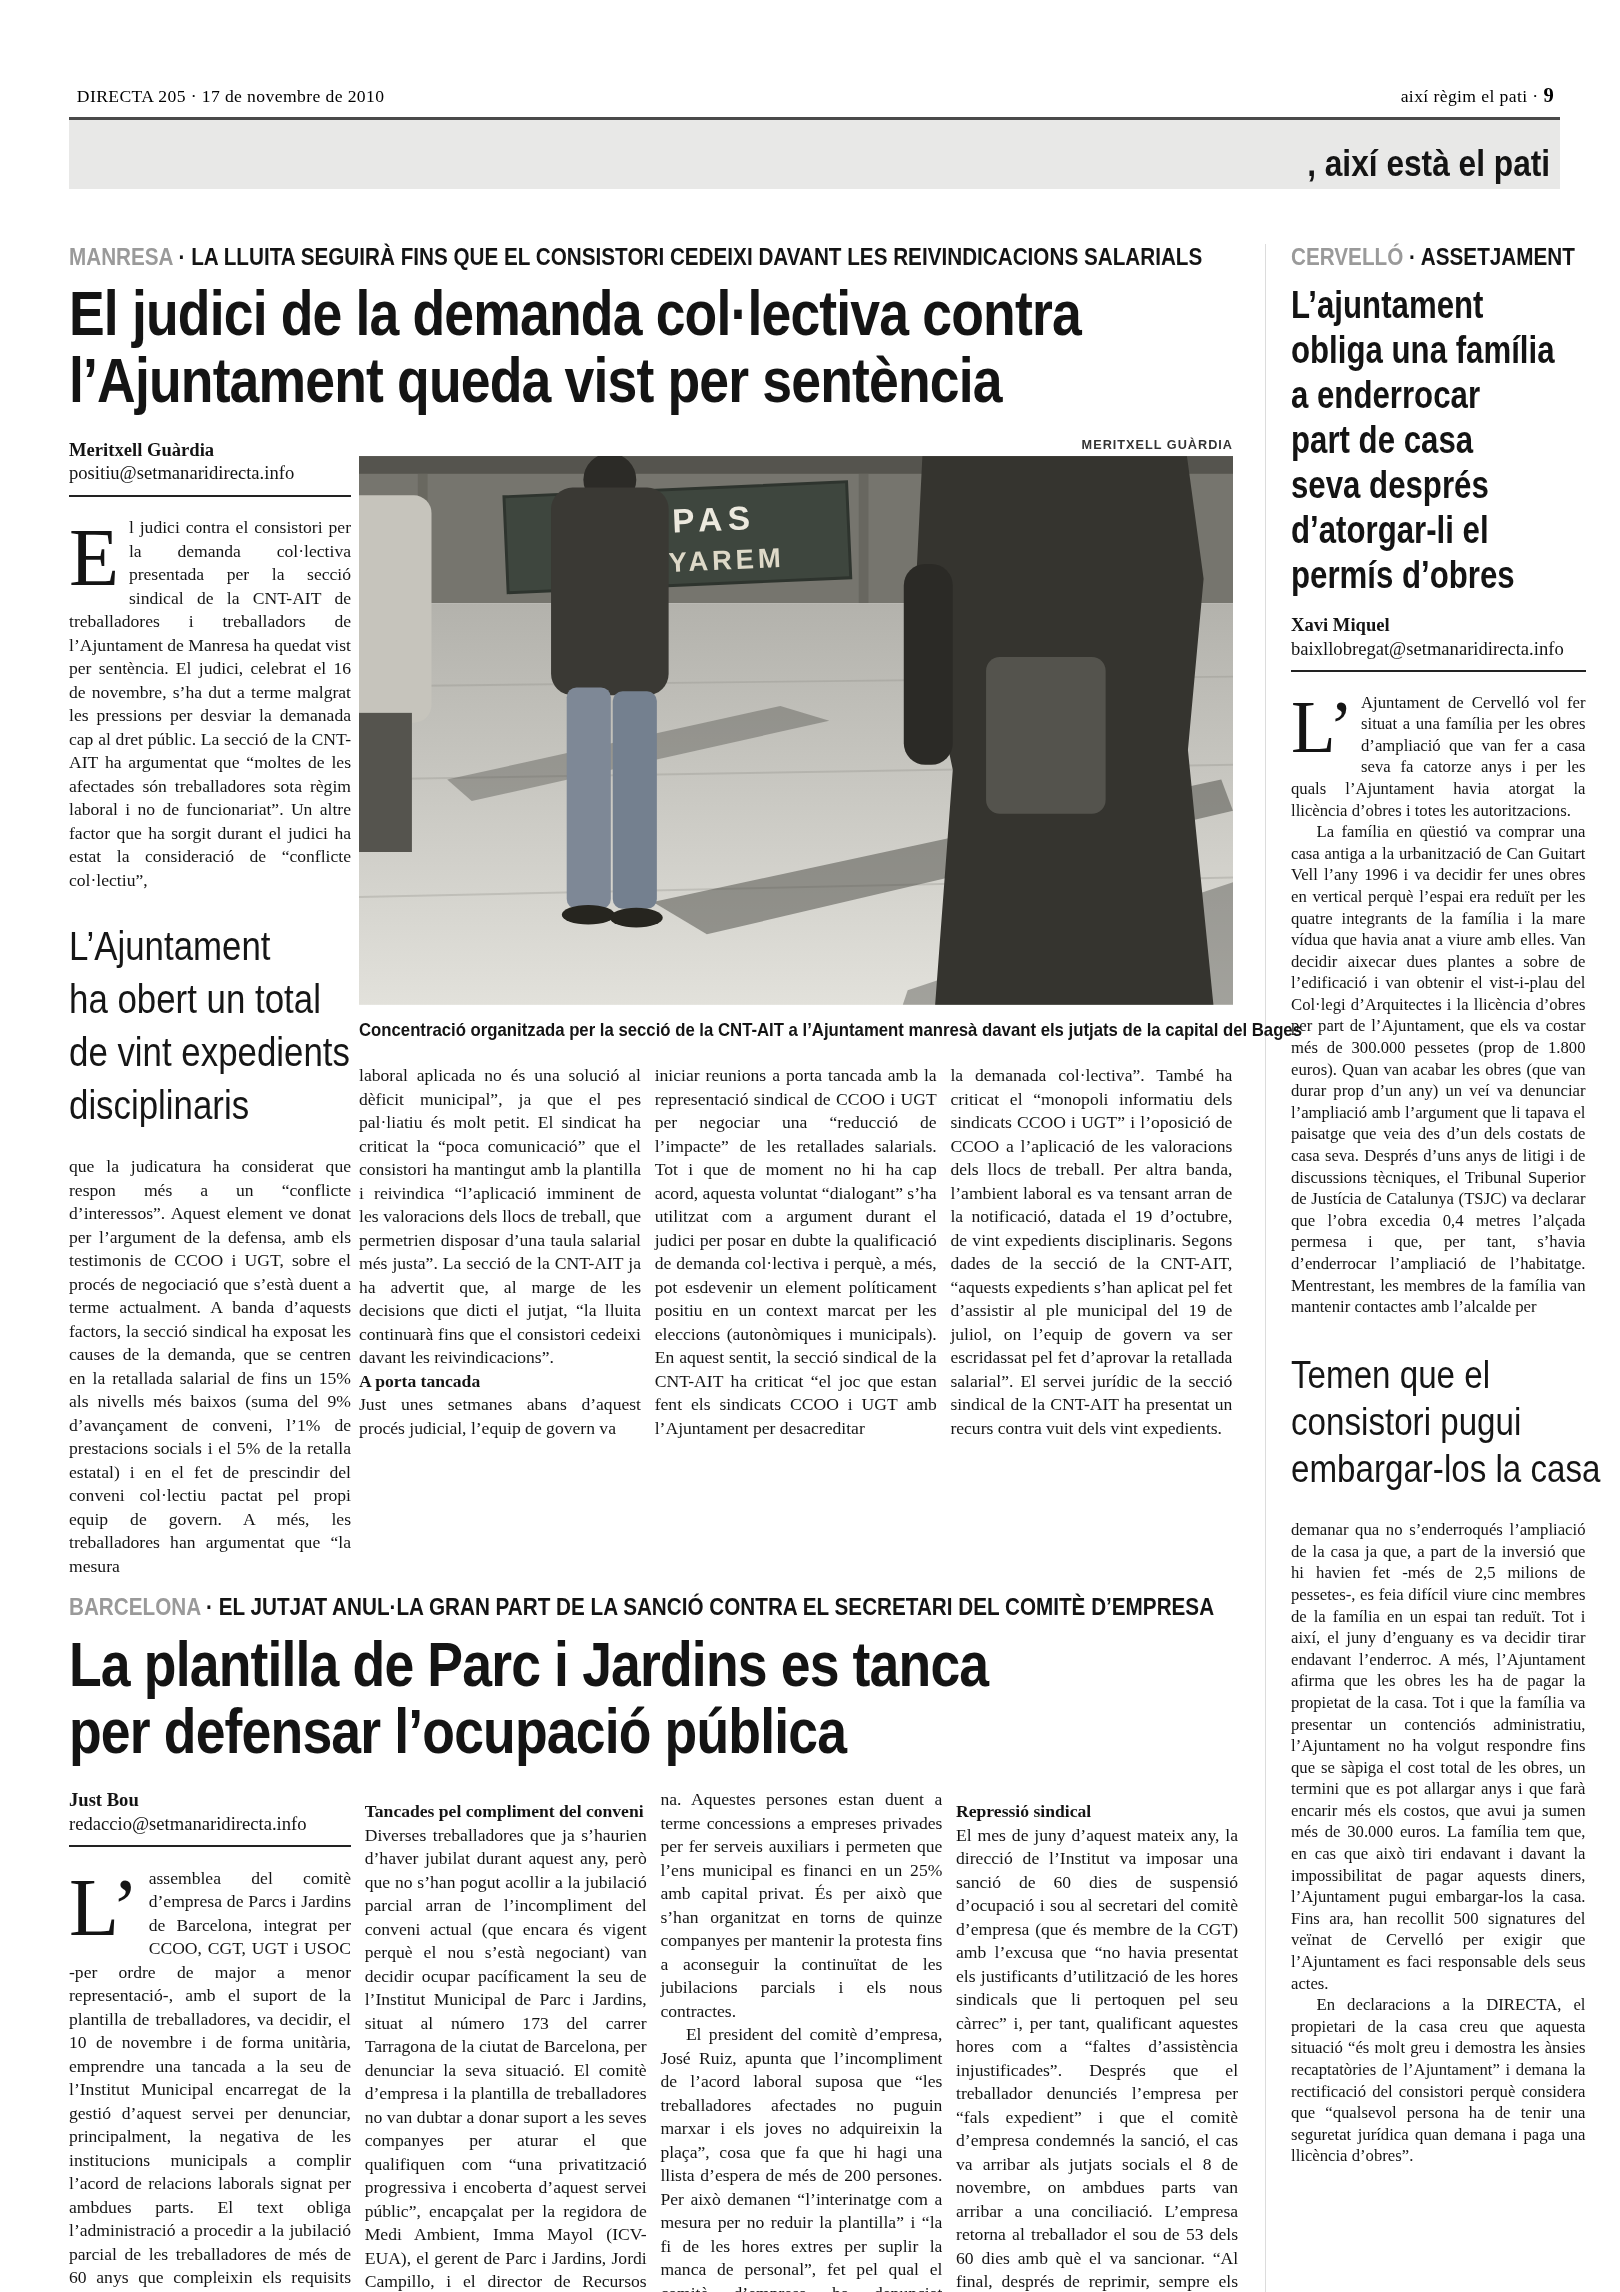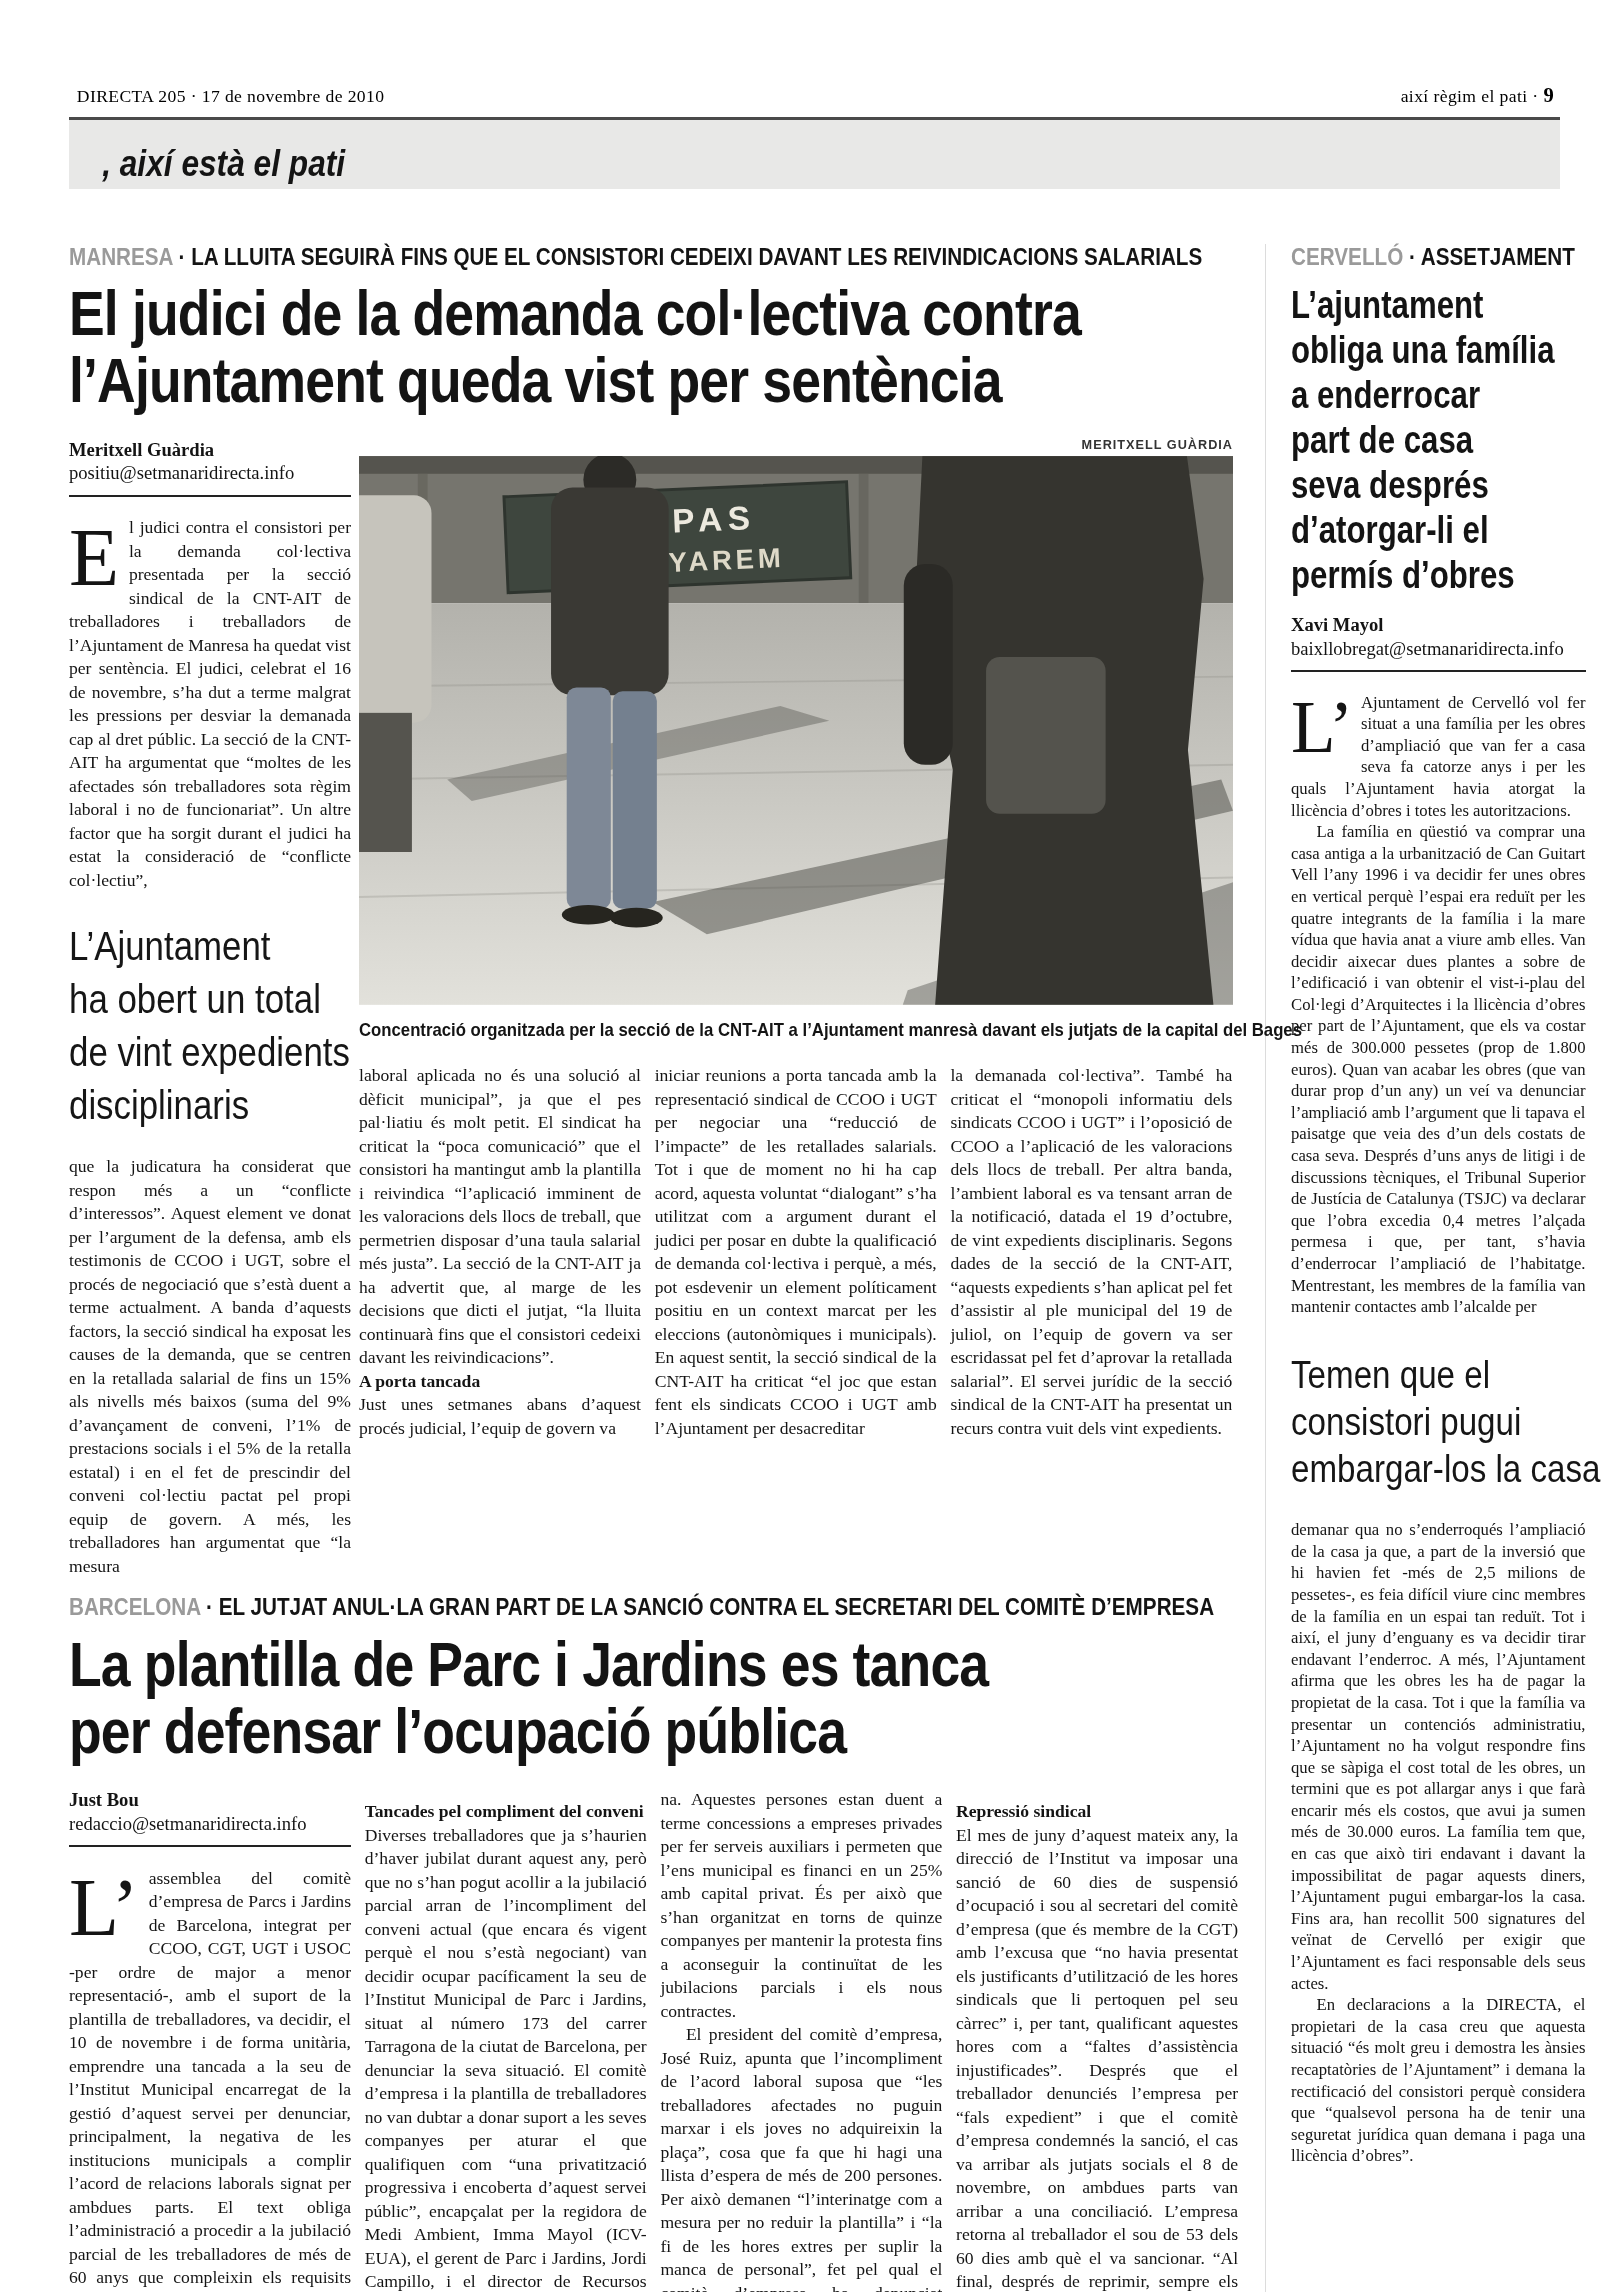--- a/index.html
+++ b/index.html
@@ -5,22 +5,22 @@
   html,body{margin:0;padding:0;background:#fff;}
   body{width:1620px;height:2293px;overflow:hidden;color:#141414;
        font-family:"Liberation Serif",serif;}
   .page{box-sizing:border-box;padding:84px 60px 0 69px;}
 
   
   .masthead{display:flex;justify-content:space-between;align-items:baseline;
             font-size:17.6px;letter-spacing:0.4px;color:#000000;padding:0 5.9px 9.8px 7.8px;}
   .masthead .pg{font-weight:bold;font-size:20.6px;}
   .toprule{border-top:3.9px solid #4a4a4a;}
-  .band{background:#e8e8e7;height:65px;display:flex;
-        align-items:flex-end;padding:0 9.8px 3.9px 0;font-style:italic;}
+  .band{background:#e8e8e7;height:65px;display:flex;justify-content:flex-end;
+        align-items:flex-end;padding:0 9.8px 3.9px 0;}
   .band-text{font-family:"Liberation Sans",sans-serif;font-weight:bold;font-size:36px;
              transform:scaleX(.88);transform-origin:100% 100%;white-space:nowrap;}
 
   
   .content{display:flex;margin-top:55px;}
   .main{width:1170px;flex:none;}
   .sidebar{width:321px;flex:none;margin-left:25.5px;border-left:1px solid #dcdcdc;
            padding-left:25.5px;box-sizing:border-box;}
 
   
@@ -223,21 +223,21 @@
       <h2 class="hl sb-hl">
         <div>L’ajuntament</div>
         <div>obliga una família</div>
         <div>a enderrocar</div>
         <div>part de casa</div>
         <div>seva després</div>
         <div>d’atorgar-li el</div>
         <div>permís d’obres</div>
       </h2>
       <div class="byline">
-        <div class="bname">Xavi Mayol</div>
+        <div class="bname">Xavi Miquel</div>
         <div>baixllobregat@setmanaridirecta.info</div>
       </div>
       <div class="brule"></div>
       <p class="body"><span class="dc">L’</span><span>Ajuntament de Cervelló vol fer situat a una família per les obres d’ampliació que van fer a casa seva fa catorze anys i per les quals l’Ajuntament havia atorgat la llicència d’obres i totes les autoritzacions.</span></p>
       <p class="body ind">La família en qüestió va comprar una casa antiga a la urbanització de Can Guitart Vell l’any 1996 i va decidir fer unes obres en vertical perquè l’espai era reduït per les quatre integrants de la família i la mare vídua que havia anat a viure amb elles. Van decidir aixecar dues plantes a sobre de l’edificació i van obtenir el vist-i-plau del Col·legi d’Arquitectes i la llicència d’obres per part de l’Ajuntament, que els va costar més de 300.000 pessetes (prop de 1.800 euros). Quan van acabar les obres (que van durar prop d’un any) un veí va denunciar l’ampliació amb l’argument que li tapava el paisatge que veia des d’un dels costats de casa seva. Després d’uns anys de litigi i de discussions tècniques, el Tribunal Superior de Justícia de Catalunya (TSJC) va declarar que l’obra excedia 0,4 metres l’alçada permesa i que, per tant, s’havia d’enderrocar l’ampliació de l’habitatge. Mentrestant, les membres de la família van mantenir contactes amb l’alcalde per</p>
       <div class="pq sb-pq">
         <div>Temen que el</div>
         <div>consistori pugui</div>
         <div>embargar-los la casa</div>
       </div>

